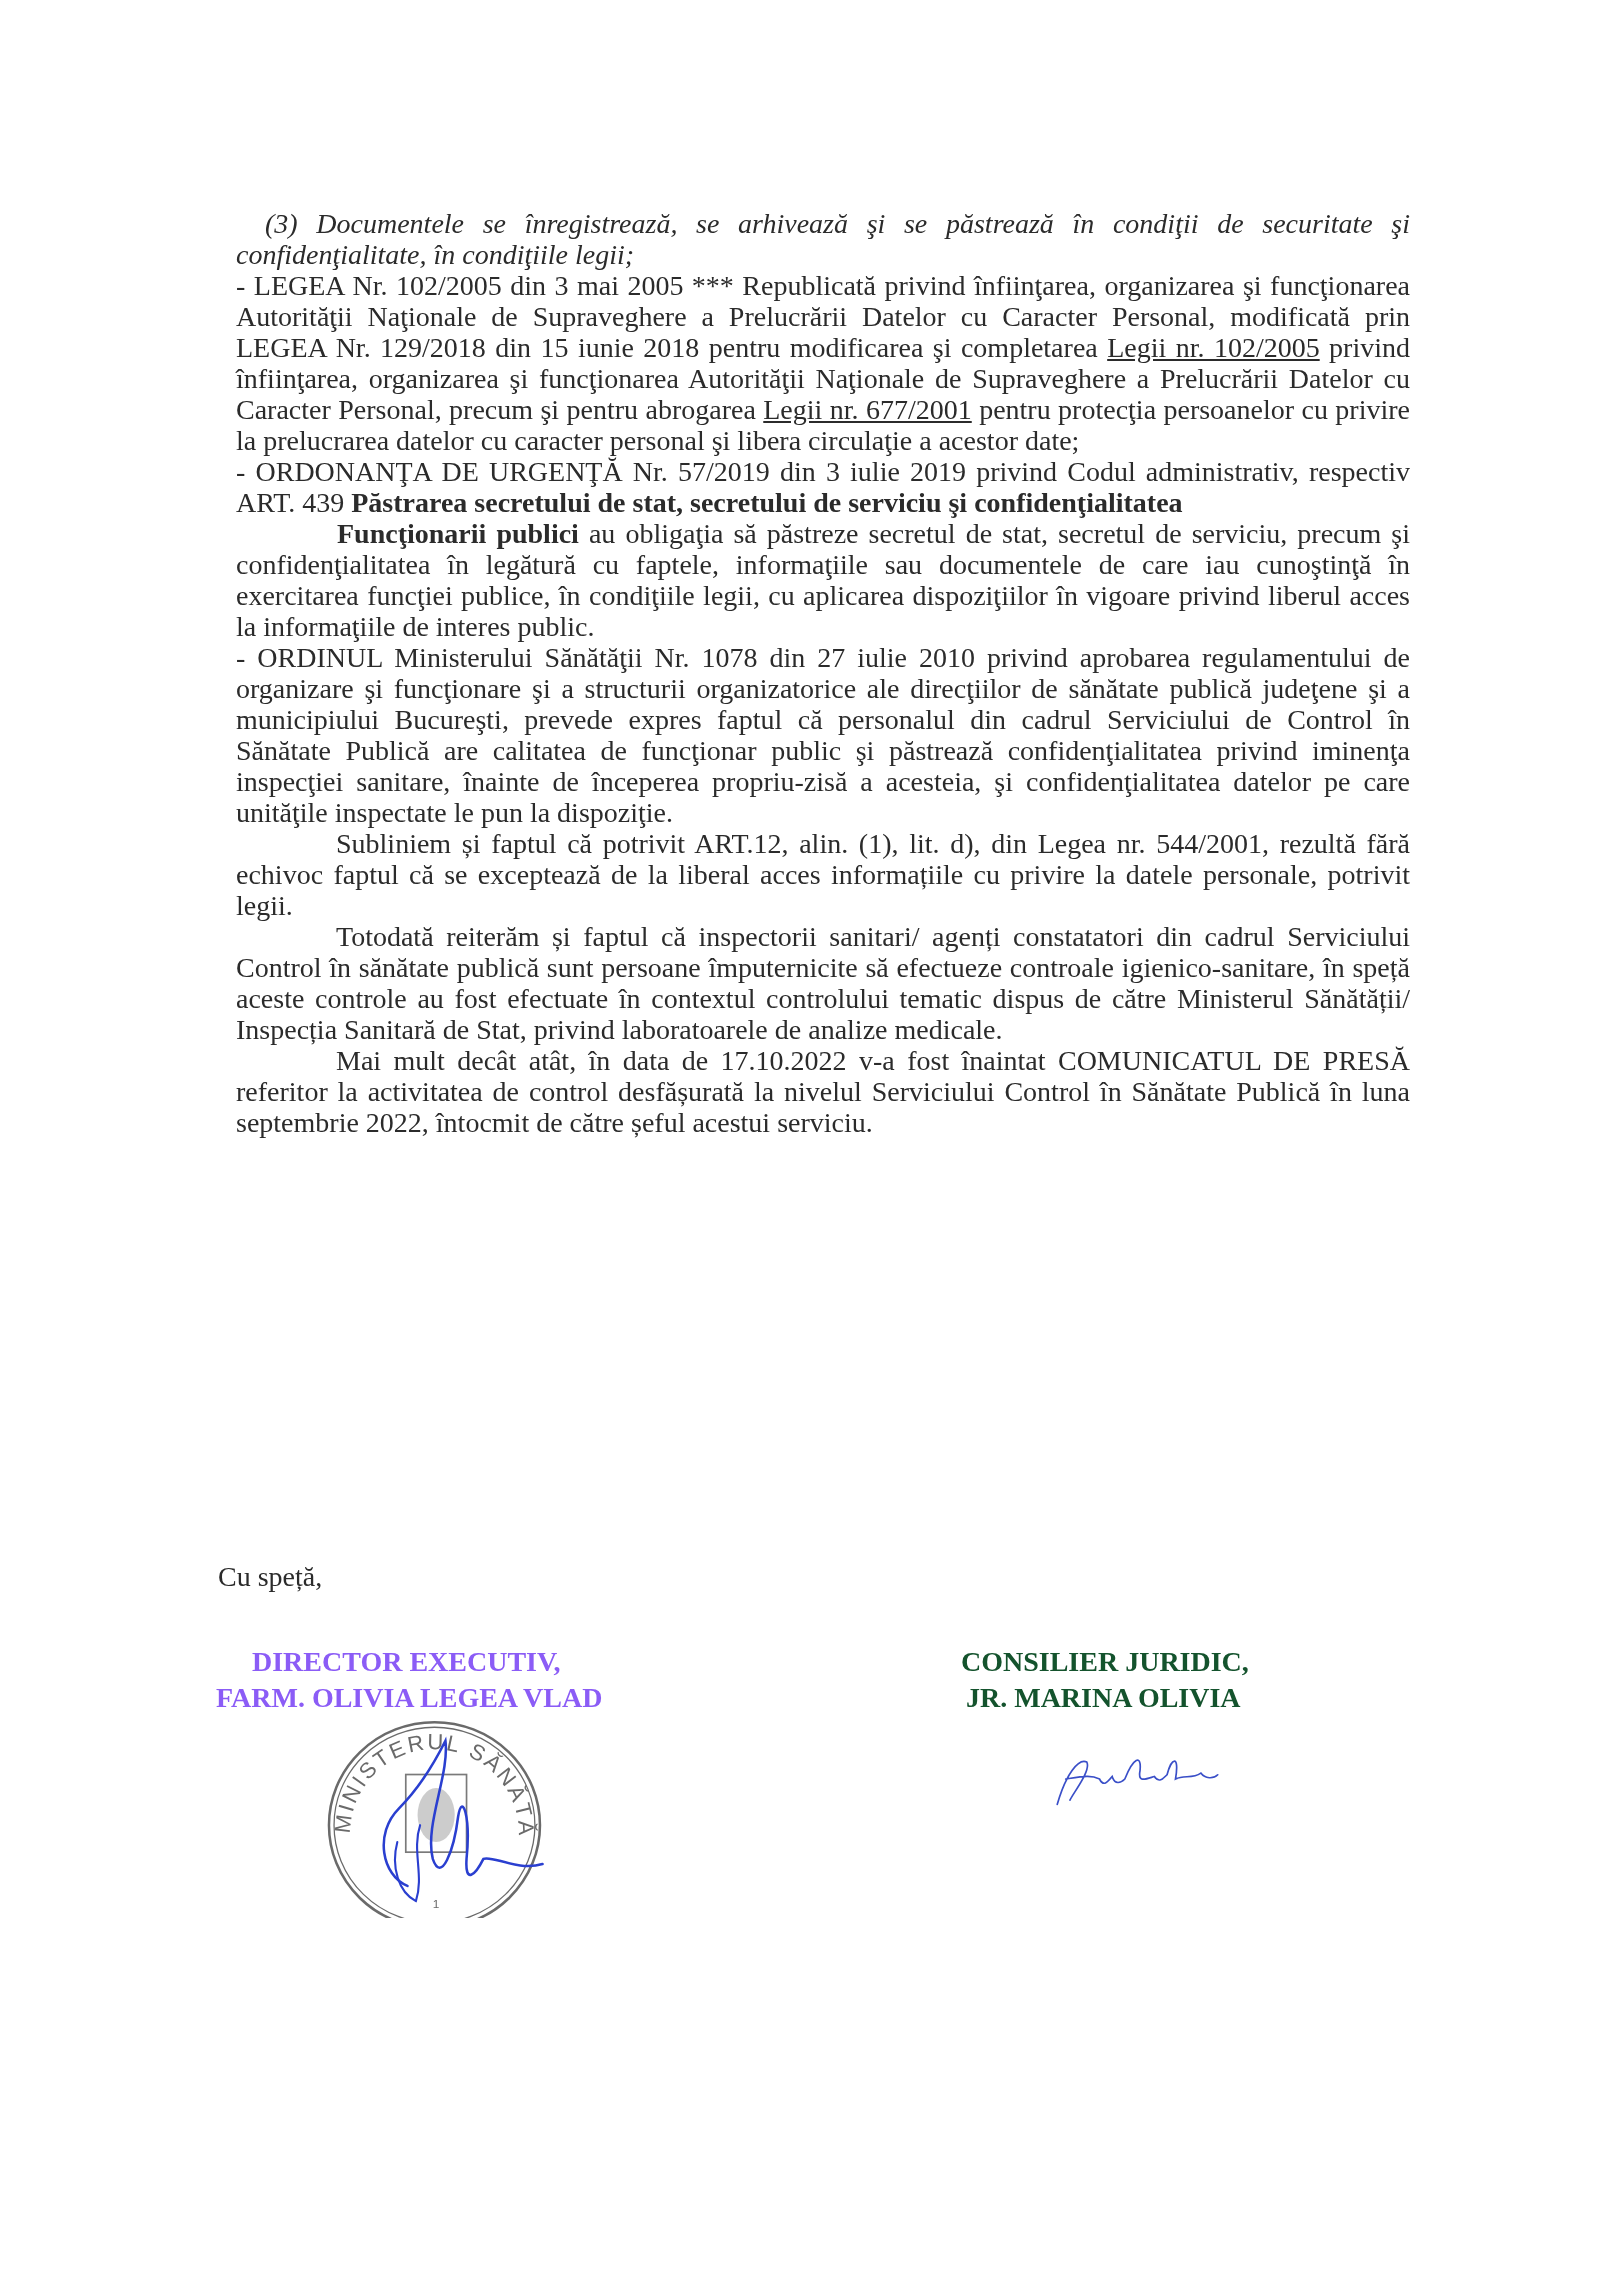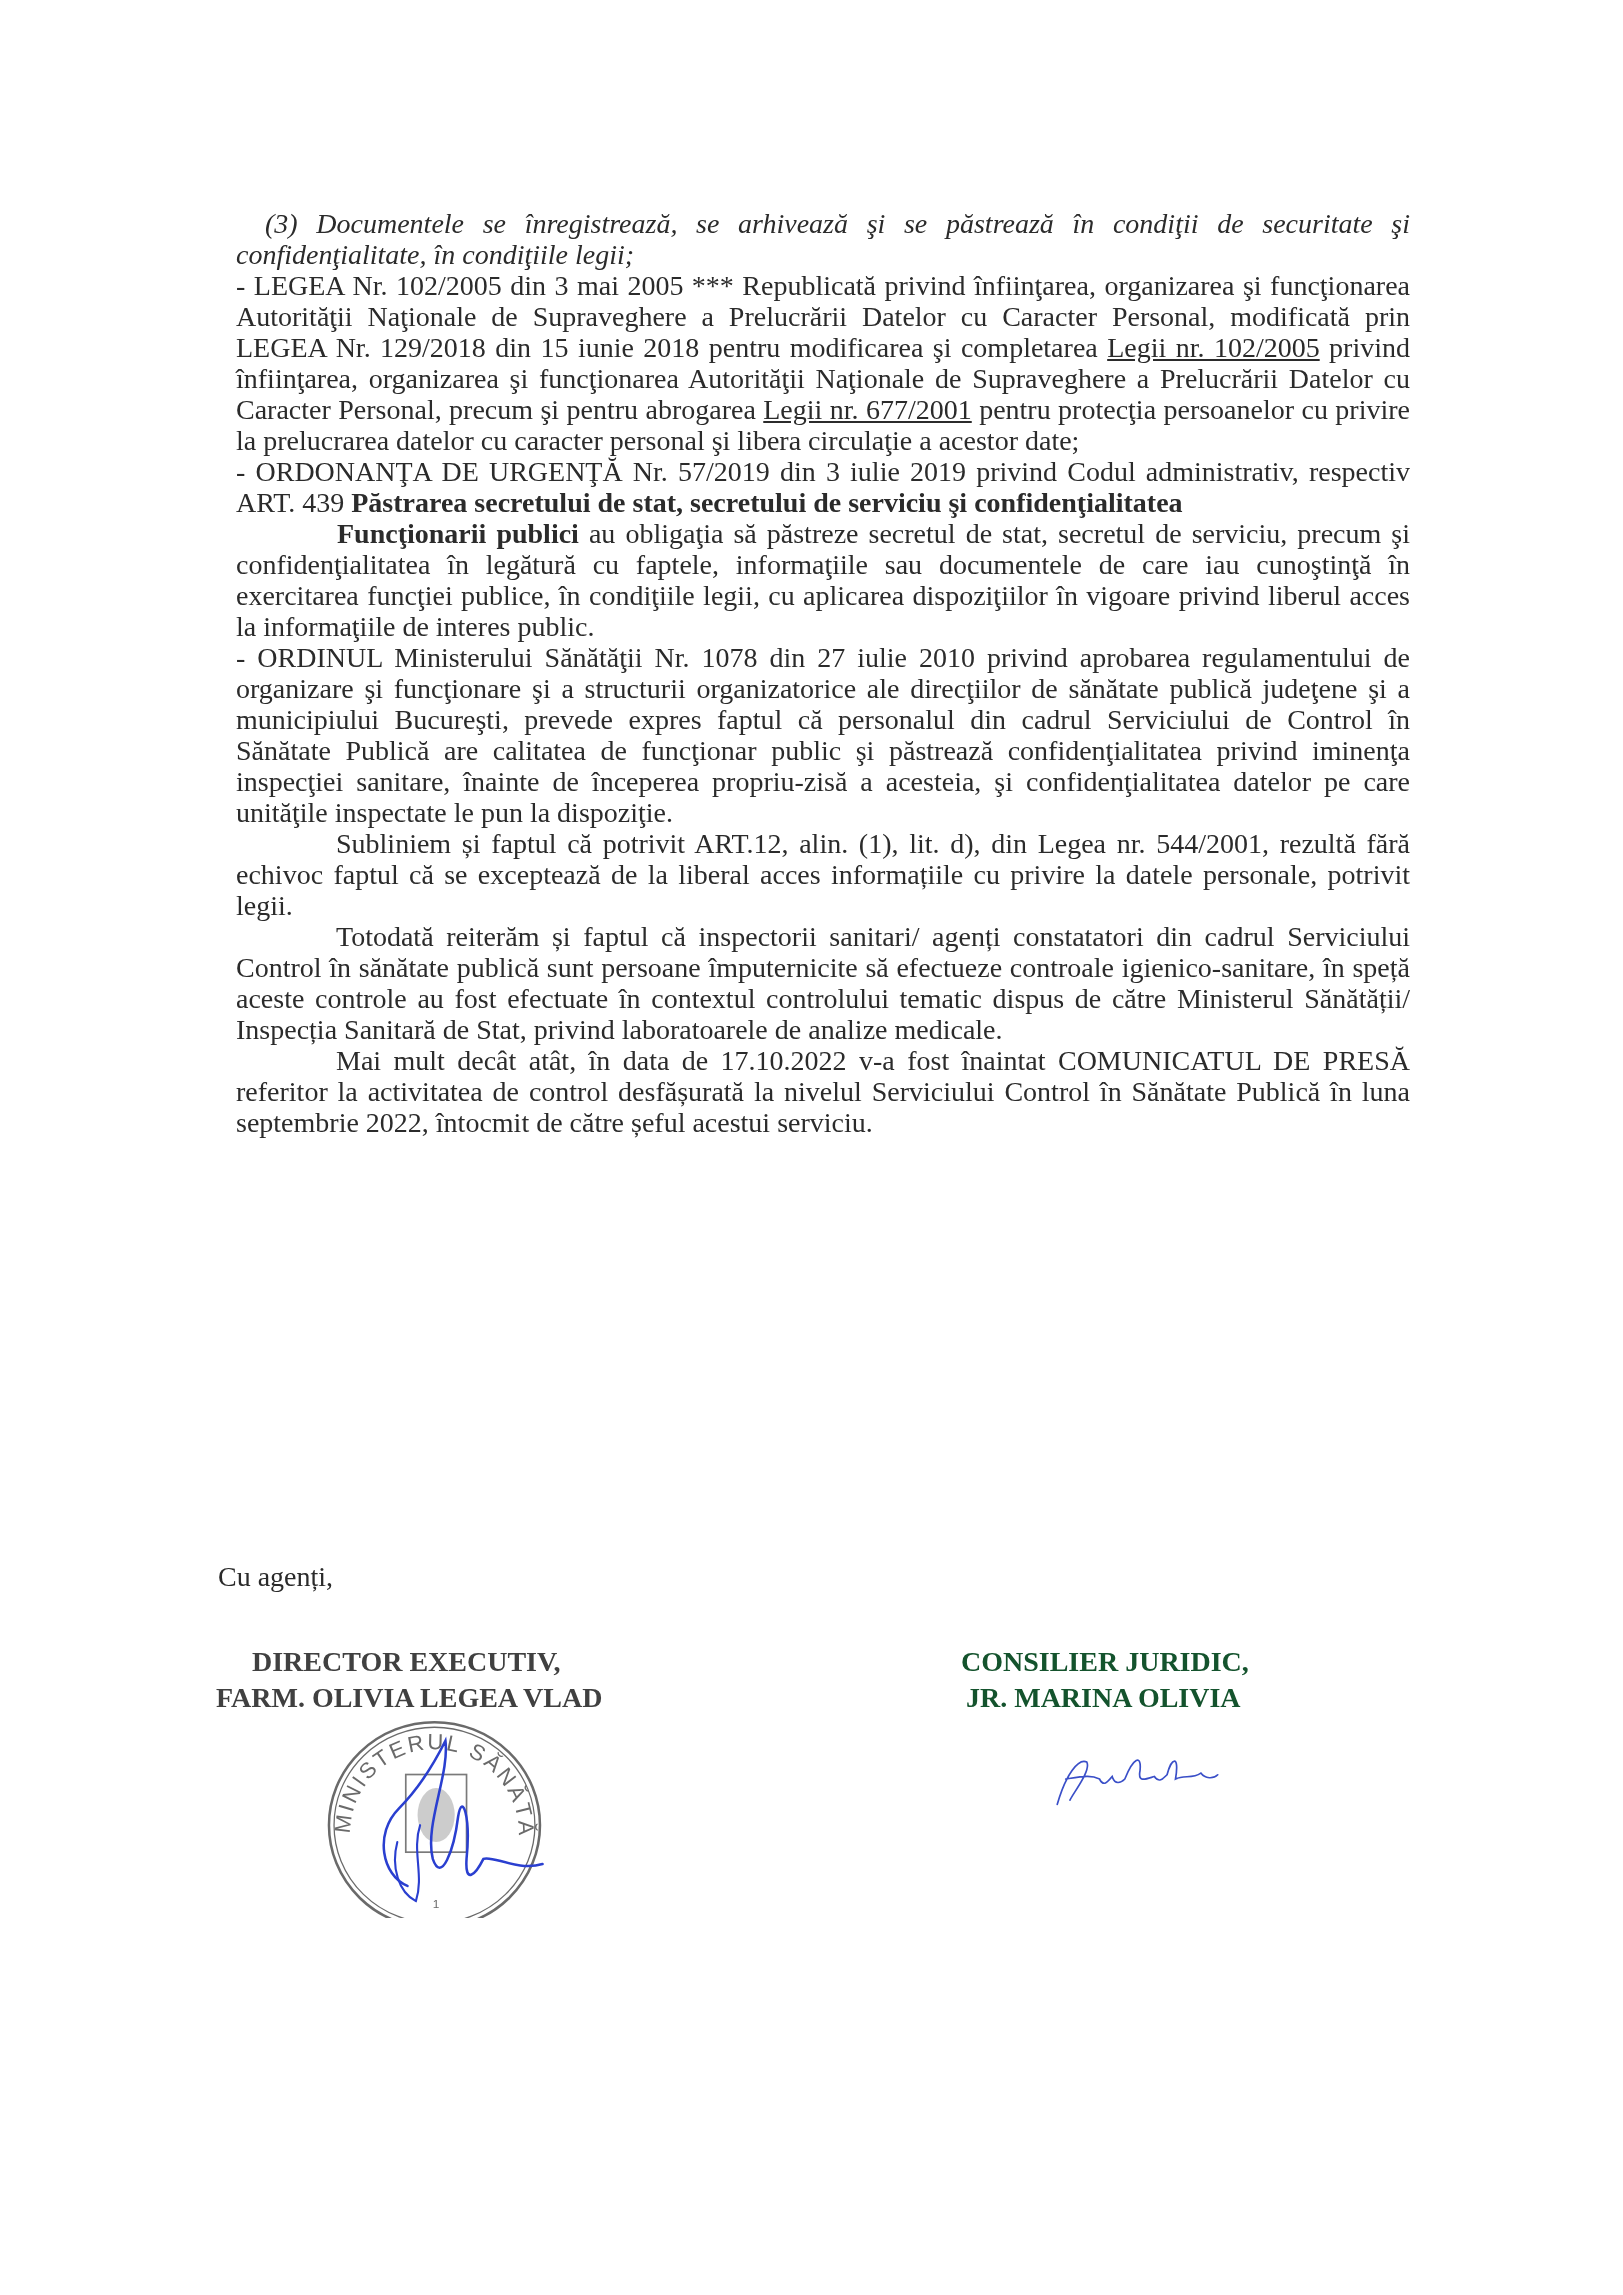--- a/index.html
+++ b/index.html
@@ -9,42 +9,42 @@
     font-family: "Liberation Serif", serif; font-size: 28px; line-height: 31px;
     color: #2b2b2b; text-align: justify;
   }
   .page p { margin: 0; }
   .indent1 { text-indent: 29px; font-style: italic; }
   .indent2 { text-indent: 101px; }
   .indent3 { text-indent: 100px; }
   .b { font-weight: bold; }
   .u { text-decoration: underline; }
   .closing { position: absolute; left: 218px; top: 1561px; font-family: "Liberation Serif", serif; font-size: 28px; color: #2b2b2b; }
-  .sig-left { position: absolute; left: 252px; top: 1644px; font-family: "Liberation Serif", serif; font-weight: bold; font-size: 28px; line-height: 36px; color: #404040; }
+  .sig-left { position: absolute; left: 252px; top: 1644px; font-family: "Liberation Serif", serif; font-weight: bold; font-size: 28px; line-height: 36px; color: #8b5cf6; }
   .sig-left .name { margin-left: -36px; }
   .sig-right { position: absolute; left: 961px; top: 1644px; font-family: "Liberation Serif", serif; font-weight: bold; font-size: 28px; line-height: 36px; color: #14532d; }
   .sig-right .name { margin-left: 5px; }
   .stamp { position: absolute; left: 306px; top: 1707px; width: 262px; height: 211px; }
   .signature-right { position: absolute; left: 1040px; top: 1741px; width: 195px; height: 76px; }
 </style>
 </head>
 <body>
 
 <div class="page">
   <p class="indent1">(3) Documentele se înregistrează, se arhivează şi se păstrează în condiţii de securitate şi confidenţialitate, în condiţiile legii;</p>
   <p><span>-   LEGEA Nr. 102/2005 din 3 mai 2005   *** Republicată privind înfiinţarea, organizarea şi funcţionarea Autorităţii Naţionale de Supraveghere a Prelucrării Datelor cu Caracter Personal, modificată prin   LEGEA  Nr. 129/2018 din 15 iunie 2018 pentru modificarea şi completarea </span><span class="u">Legii nr. 102/2005</span><span> privind înfiinţarea, organizarea şi funcţionarea Autorităţii Naţionale de Supraveghere a Prelucrării Datelor cu Caracter Personal, precum şi pentru abrogarea </span><span class="u">Legii nr. 677/2001</span><span> pentru protecţia persoanelor cu privire la prelucrarea datelor cu caracter personal şi libera circulaţie a acestor date;</span></p>
   <p><span>-   ORDONANŢA DE URGENŢĂ  Nr. 57/2019 din 3 iulie 2019 privind Codul administrativ, respectiv ART. 439 </span><span class="b">Păstrarea secretului de stat, secretului de serviciu şi confidenţialitatea</span></p>
   <p class="indent2"><span class="b">Funcţionarii publici</span><span> au obligaţia să păstreze secretul de stat, secretul de serviciu, precum şi confidenţialitatea în legătură cu faptele, informaţiile sau documentele de care iau cunoştinţă în exercitarea funcţiei publice, în condiţiile legii, cu aplicarea dispoziţiilor în vigoare privind liberul acces la informaţiile de interes public.</span></p>
   <p>- ORDINUL Ministerului Sănătăţii Nr. 1078 din 27 iulie 2010 privind aprobarea regulamentului de organizare şi funcţionare şi a structurii organizatorice ale direcţiilor de sănătate publică judeţene şi a municipiului Bucureşti, prevede expres faptul că personalul din cadrul Serviciului de Control în Sănătate Publică are calitatea de funcţionar public şi păstrează confidenţialitatea privind iminenţa inspecţiei sanitare, înainte de începerea propriu-zisă a acesteia, şi confidenţialitatea datelor pe care unităţile inspectate le pun la dispoziţie.</p>
   <p class="indent3">Subliniem și faptul că potrivit ART.12, alin. (1), lit. d), din Legea nr. 544/2001, rezultă fără echivoc faptul că se exceptează de la liberal acces  informațiile cu privire la datele personale, potrivit legii.</p>
   <p class="indent3">Totodată reiterăm și faptul că inspectorii sanitari/ agenți constatatori din cadrul Serviciului Control în sănătate publică sunt persoane împuternicite să efectueze controale igienico-sanitare, în speță aceste controle au fost efectuate în contextul controlului tematic dispus de către Ministerul Sănătății/ Inspecția Sanitară de Stat, privind laboratoarele de analize medicale.</p>
   <p class="indent3">Mai mult decât atât, în data de 17.10.2022 v-a fost înaintat COMUNICATUL DE PRESĂ referitor la activitatea de control desfășurată la nivelul Serviciului Control în Sănătate Publică în luna septembrie 2022, întocmit de către șeful acestui serviciu.</p>
 </div>
 
-<div class="closing">Cu agenți,</div>
+<div class="closing">Cu speță,</div>
 
 <div class="sig-left">
   <div>DIRECTOR EXECUTIV,</div>
   <div class="name">FARM. OLIVIA LEGEA VLAD</div>
 </div>
 
 <div class="sig-right">
   <div>CONSILIER JURIDIC,</div>
   <div class="name">JR. MARINA OLIVIA</div>
 </div>

